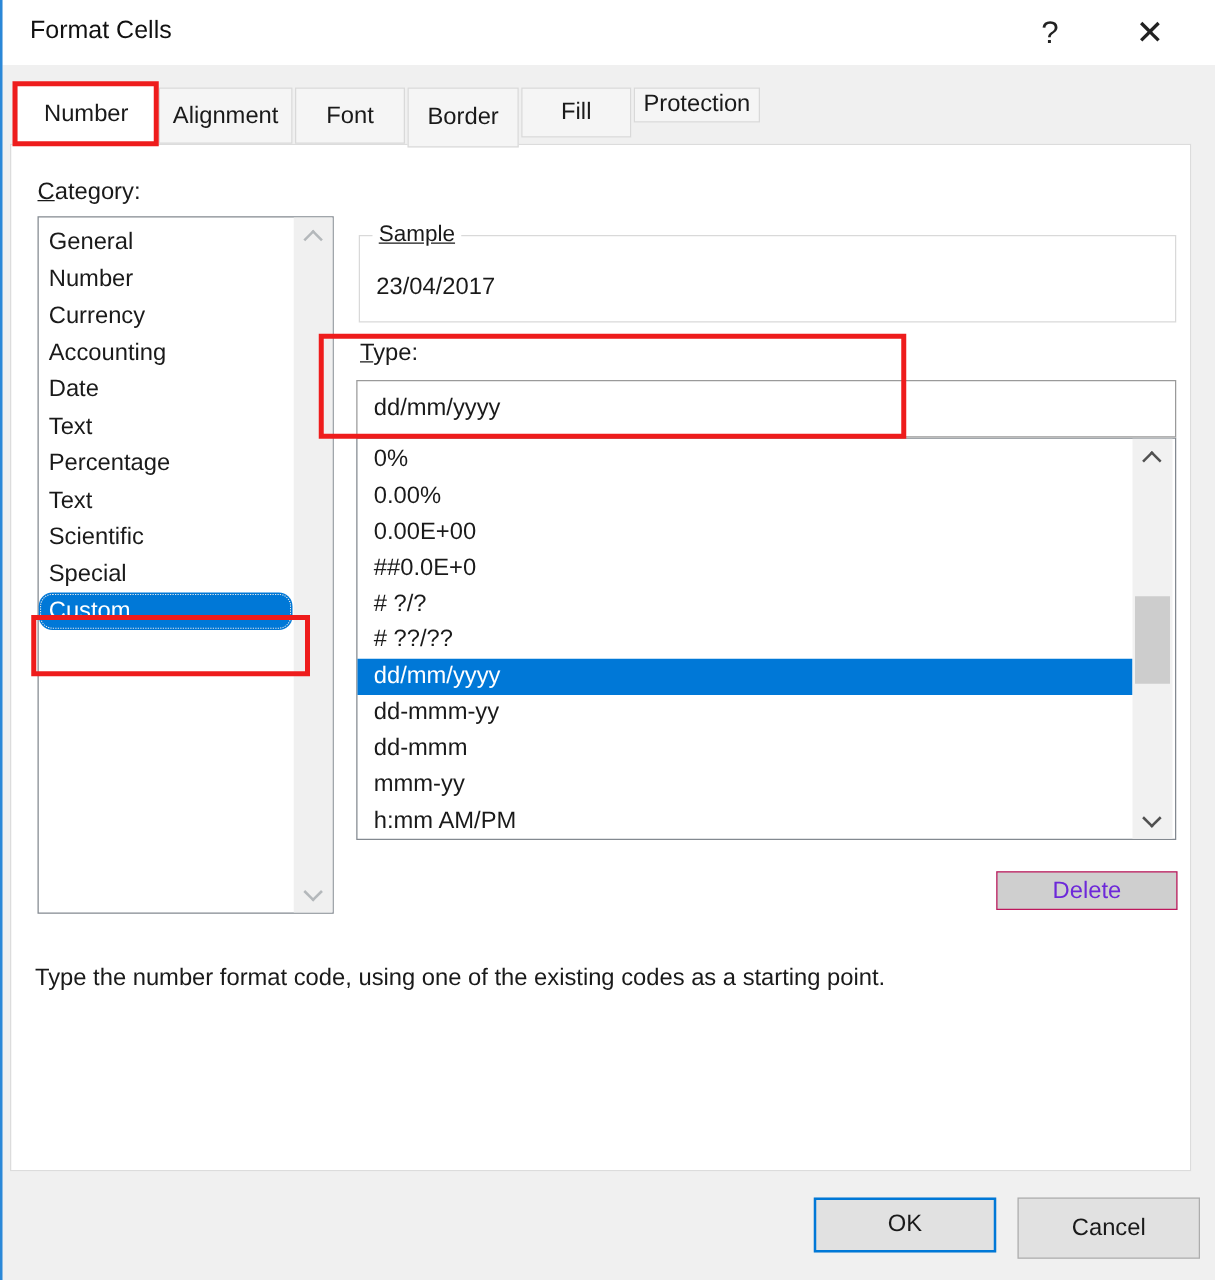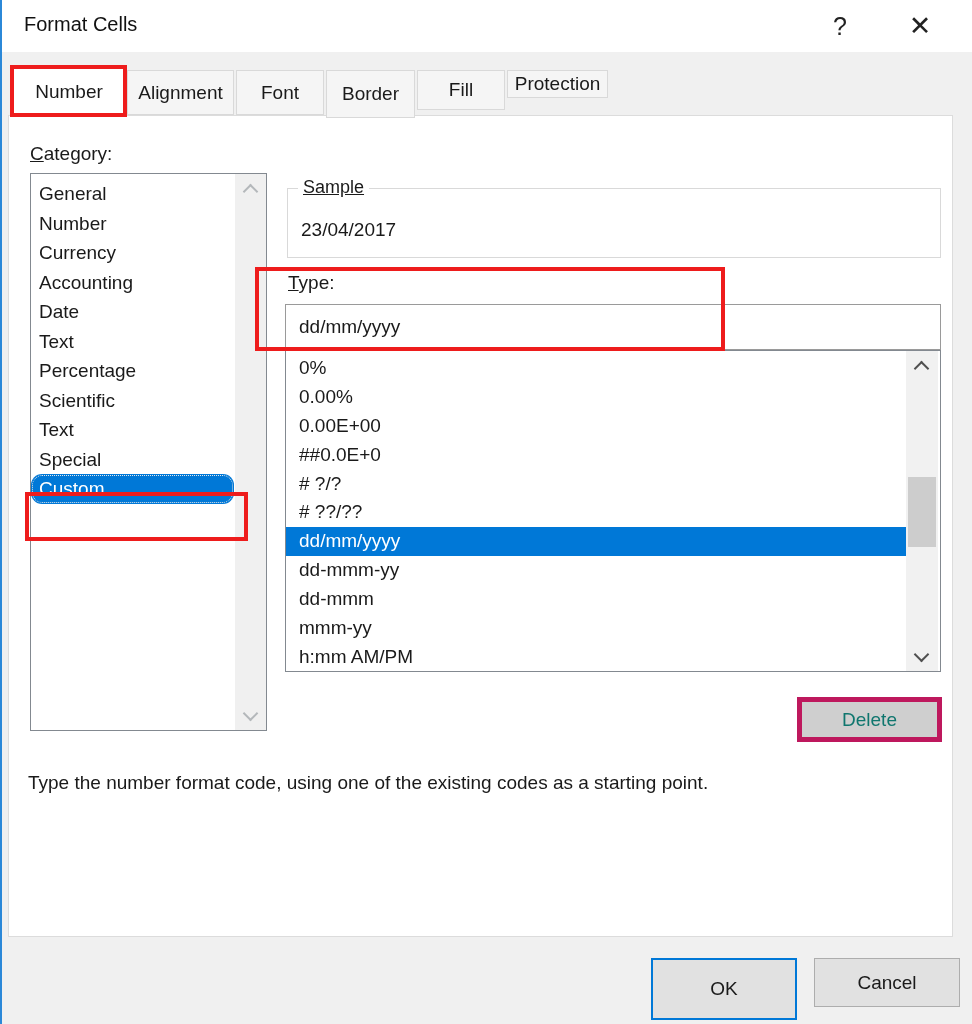--- a/index.html
+++ b/index.html
@@ -66,24 +66,24 @@
   .fmt-list{position:absolute;left:285px;top:350px;width:656px;height:322px;background:#fff;
             border:1px solid #838990;box-sizing:border-box;z-index:4;}
   .fmt-items{padding-top:3px;margin-right:34px;}
   .fmt-item{height:28.9px;line-height:28.9px;padding-left:13px;font-size:19px;white-space:nowrap;}
   .fmt-item.selected{background:#0078d7;color:#fff;}
   .fmt-scroll{position:absolute;right:2px;top:0;bottom:0;width:32px;background:#f1f1f1;}
   .fmt-scroll .sb-btn{color:#505050;}
   .fmt-thumb{position:absolute;left:2px;top:126px;width:28px;height:70px;background:#cdcdcd;}
 
   .btn{font-family:"Liberation Sans",sans-serif;font-size:19px;box-sizing:border-box;display:flex;align-items:center;justify-content:center;}
-  .btn-delete{position:absolute;left:797px;top:697px;width:145px;height:45px;background:#cfcfcf;color:#0f766e;border:5px solid #be185d;z-index:5;}
+  .btn-delete{position:absolute;left:797px;top:697px;width:145px;height:31px;background:#cfcfcf;color:#6d28d9;border:1px solid #be185d;z-index:5;}
   .info-text{position:absolute;left:28px;top:772px;width:920px;font-size:19px;color:#1a1a1a;z-index:5;}
 
-  .btn-ok{position:absolute;left:651px;top:958px;width:146px;height:62px;background:#e1e1e1;border:2px solid #0078d7;color:#1a1a1a;cursor:default;}
+  .btn-ok{position:absolute;left:651px;top:958px;width:146px;height:44px;background:#e1e1e1;border:2px solid #0078d7;color:#1a1a1a;cursor:default;}
   .btn-cancel{position:absolute;left:814px;top:958px;width:146px;height:49px;background:#e1e1e1;border:1px solid #adadad;color:#1a1a1a;cursor:default;}
 </style>
 </head>
 <body>
 
 <div class="window">
   <div class="accent-border"></div>
 
   <div class="titlebar">
     <div class="title">Format Cells</div>
@@ -108,22 +108,22 @@
 
   <div class="cat-list">
     <div class="cat-items">
       <div class="cat-item">General</div>
       <div class="cat-item">Number</div>
       <div class="cat-item">Currency</div>
       <div class="cat-item">Accounting</div>
       <div class="cat-item">Date</div>
       <div class="cat-item">Text</div>
       <div class="cat-item">Percentage</div>
+      <div class="cat-item">Text</div>
       <div class="cat-item">Scientific</div>
-      <div class="cat-item">Text</div>
       <div class="cat-item">Special</div>
       <div class="cat-item selected">Custom</div>
     </div>
     <div class="scroll-track">
       <button class="sb-btn sb-top">
           <span class="chev up"></span>
         </button>
       <button class="sb-btn sb-bottom">
           <span class="chev down"></span>
         </button>

